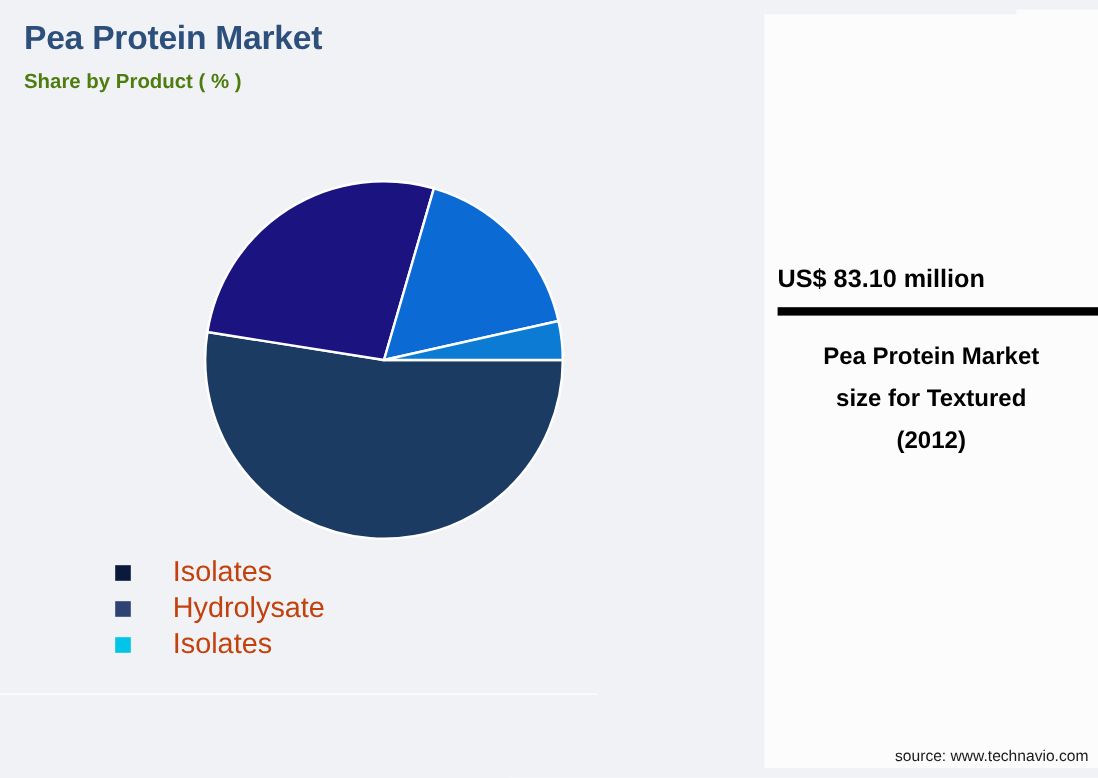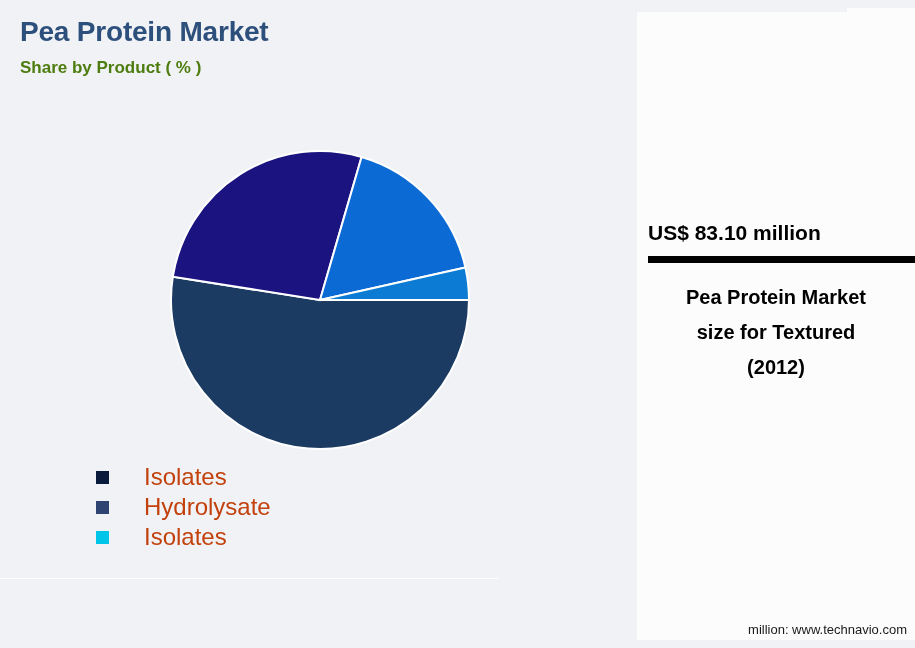--- a/index.html
+++ b/index.html
@@ -208,17 +208,17 @@
       <div id="kpi-value">US$ 83.10 million</div>
 
       <div id="kpi-divider"></div>
 
       <div id="kpi-caption">
         <div>Pea Protein Market</div>
         <div>size for Textured</div>
         <div>(2012)</div>
       </div>
 
-      <div id="source-note">million: www.technavio.com</div>
+      <div id="source-note">source: www.technavio.com</div>
     </div>
   </div>
 
 </div>
 
 </body></html>

